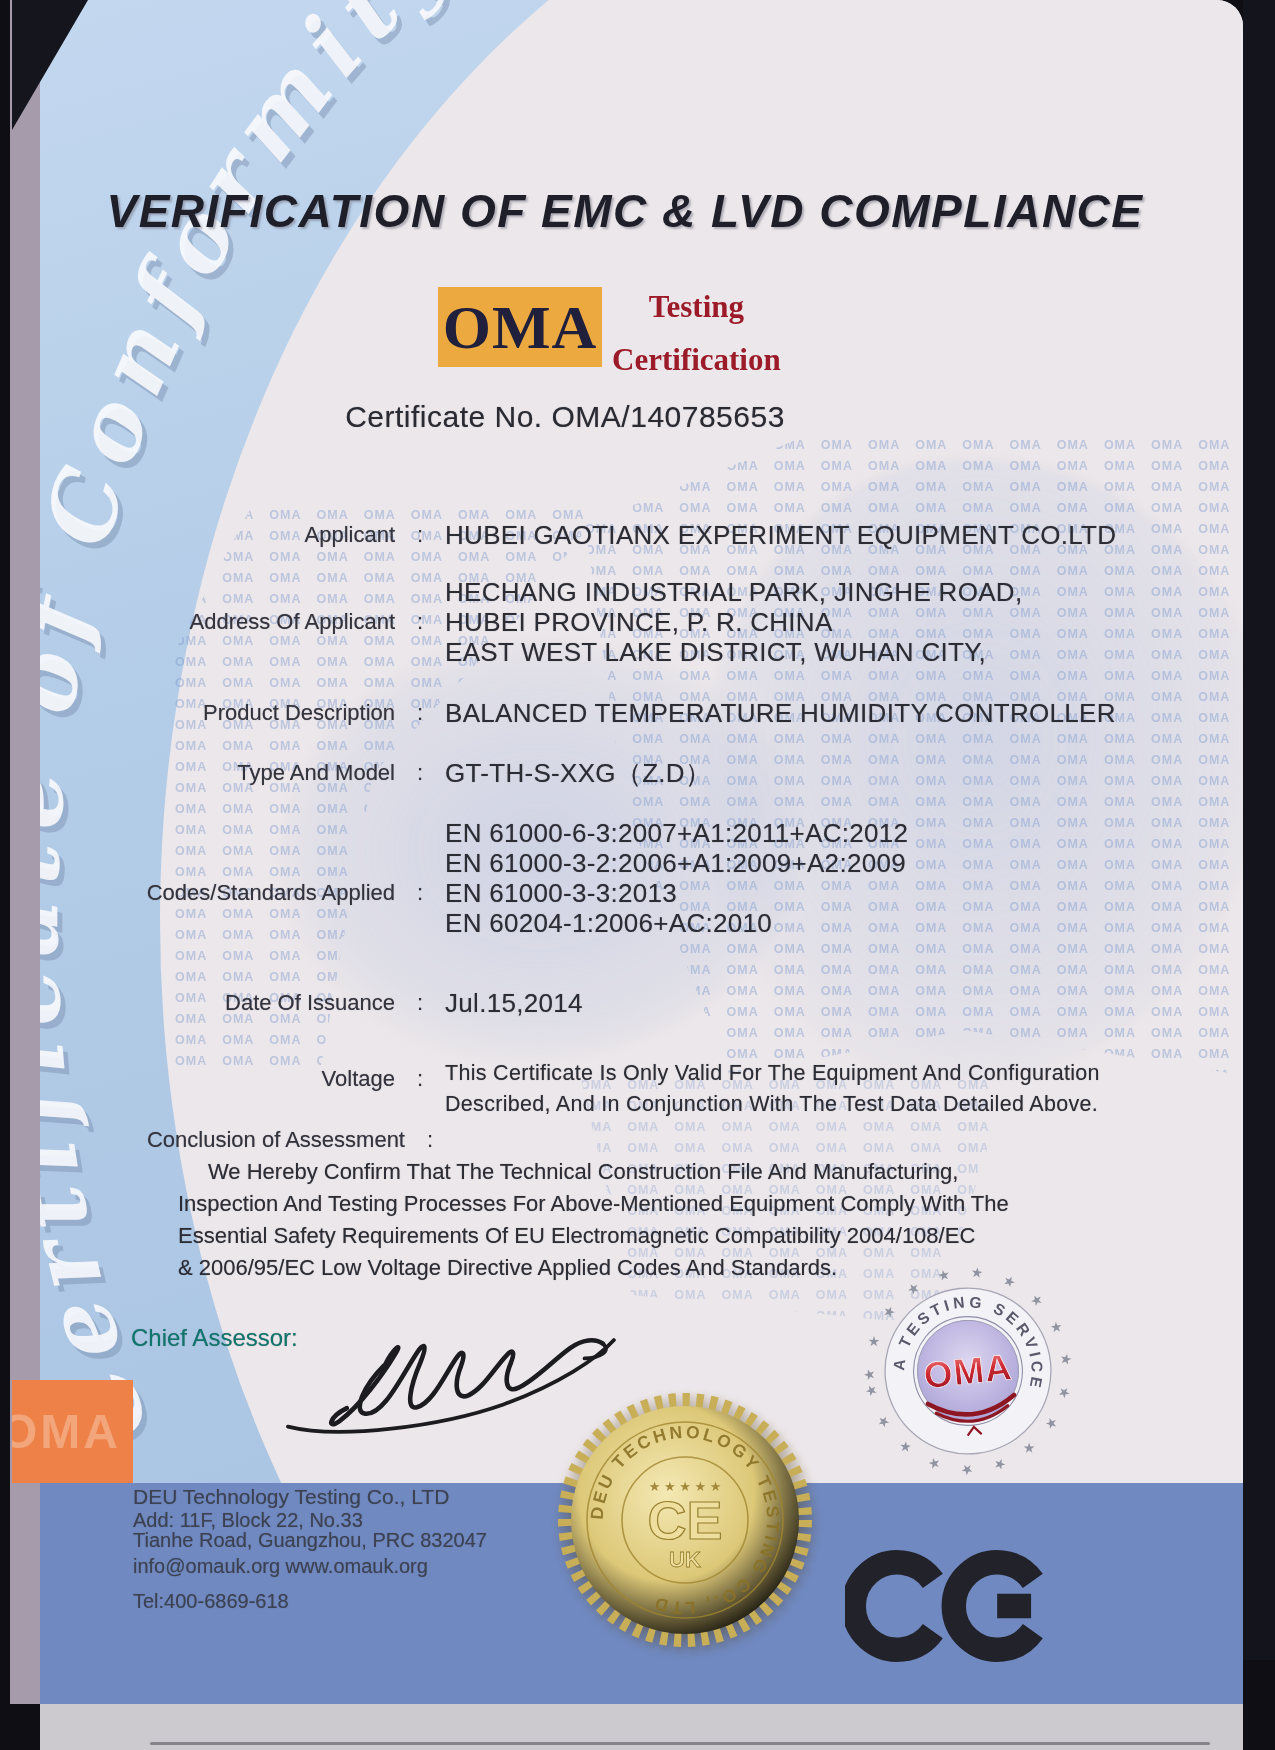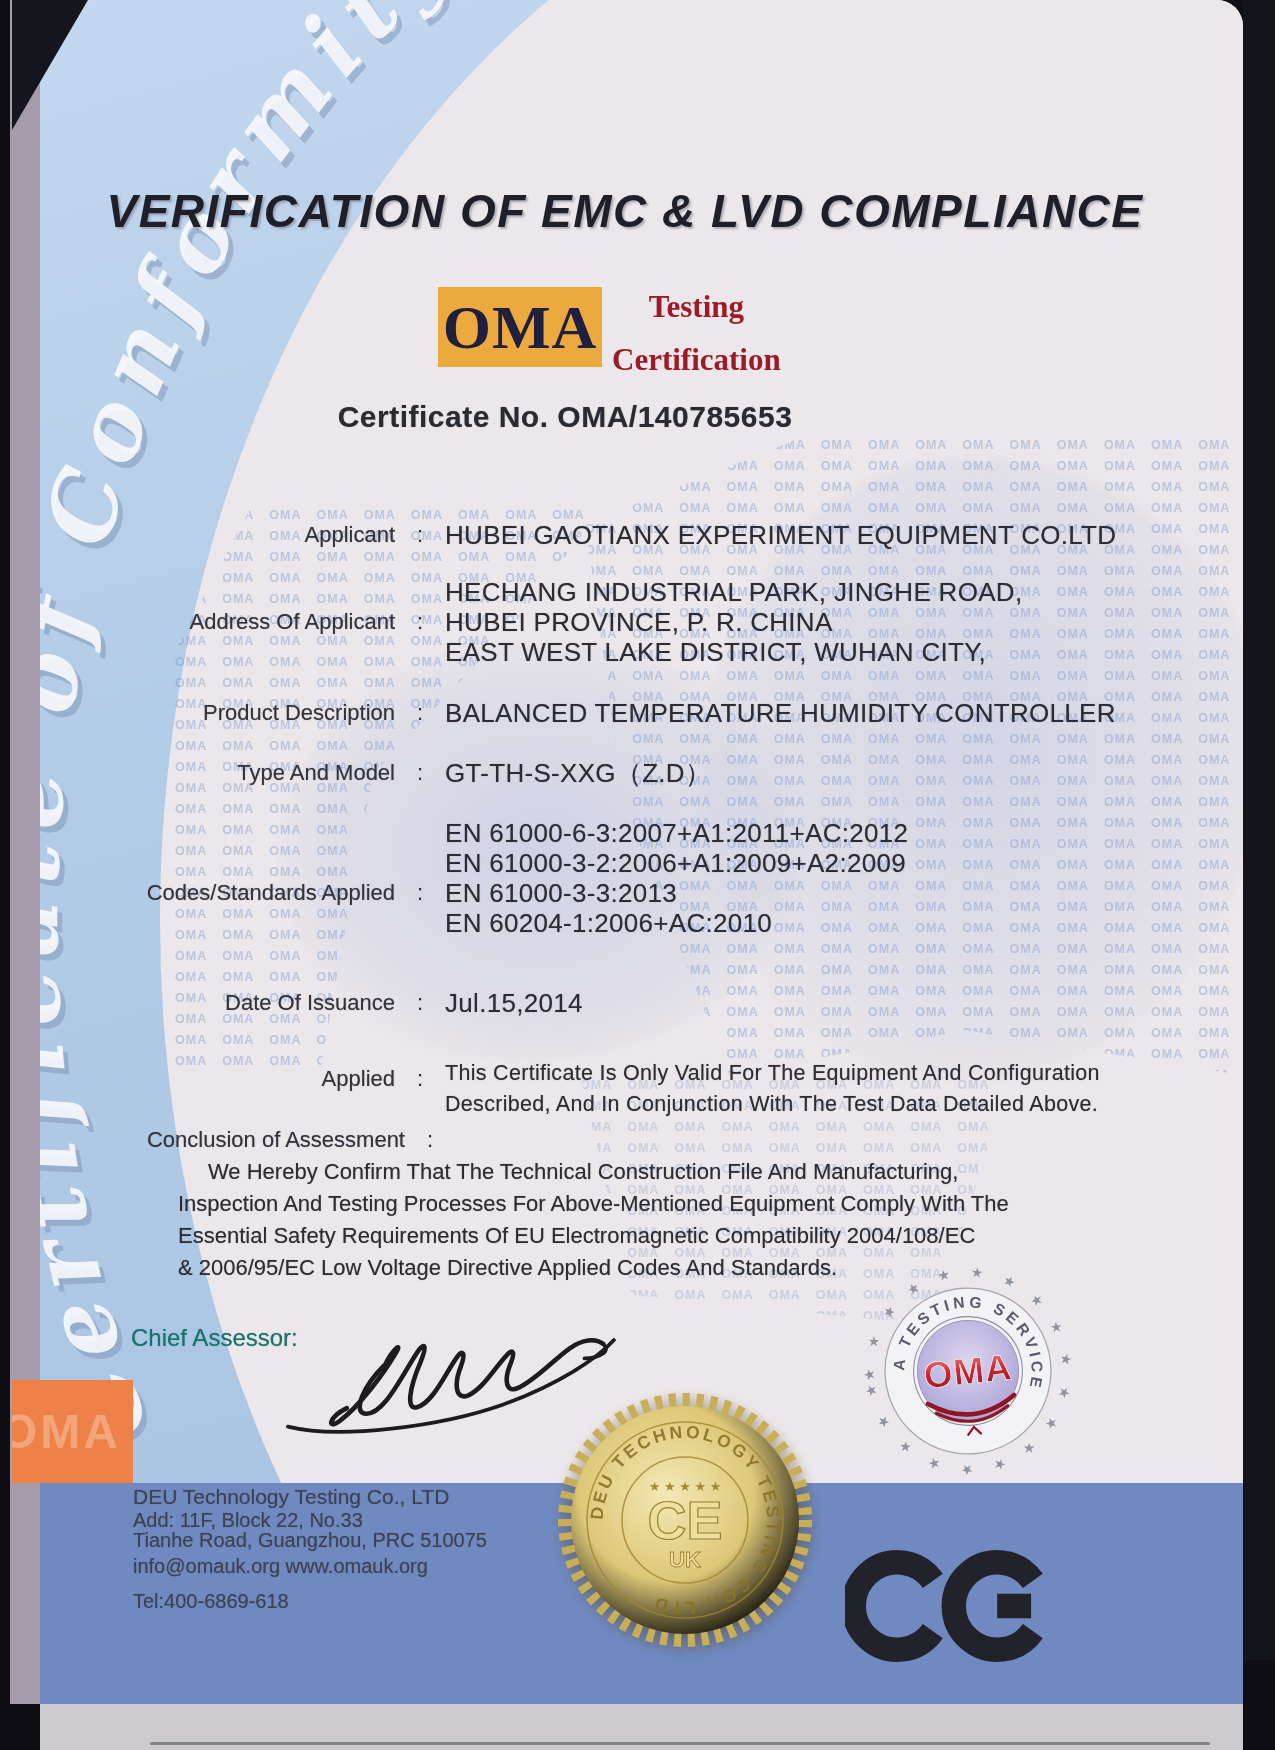--- a/index.html
+++ b/index.html
@@ -32,21 +32,21 @@
         background:radial-gradient(ellipse at 50% 45%,rgba(140,166,215,.26) 0%,rgba(140,166,215,.10) 60%,transparent 78%);}
   .title{position:absolute;left:30px;top:184px;width:1110px;text-align:center;z-index:10;
         font-size:46px;font-weight:bold;font-style:italic;letter-spacing:1.5px;color:#1f1f29;
         text-shadow:2px 2px 2px rgba(120,120,135,.5);}
   .logo-box{position:absolute;left:398px;top:287px;width:164px;height:80px;background:#eba93f;
         z-index:10;display:flex;align-items:center;justify-content:center;}
   .logo-oma{font-family:"Liberation Serif",serif;font-weight:bold;font-size:62px;color:#20203c;letter-spacing:1px;}
   .logo-side{position:absolute;left:572px;top:280px;z-index:10;font-family:"Liberation Serif",serif;
         font-weight:bold;font-size:31px;color:#9c1b29;line-height:53px;white-space:nowrap;text-align:center;}
   .certno{position:absolute;left:140px;top:400px;width:770px;text-align:center;z-index:10;
-        font-size:30px;font-weight:bold;color:#2a2a33;letter-spacing:.5px;}
+        font-size:30px;font-weight:normal;color:#2a2a33;letter-spacing:.5px;}
   .rows{position:absolute;left:0;top:0;width:100%;z-index:10;}
   .row{position:absolute;left:55px;right:40px;display:flex;}
   .row .lbl{flex:0 0 300px;text-align:right;font-size:22px;line-height:30px;color:#33333d;}
   .row .colon{flex:0 0 50px;text-align:center;font-size:22px;line-height:30px;color:#33333d;}
   .row .val{flex:1;font-size:26px;line-height:30px;color:#2c2c35;letter-spacing:.3px;}
   .scan-soft{text-shadow:0 0 1px rgba(44,44,53,.45);}
   .conclusion{position:absolute;left:138px;top:1156px;width:890px;z-index:10;
         font-size:22px;line-height:32px;color:#2c2c35;}
   .conclusion .ind{text-indent:30px;}
   .chief{position:absolute;left:91px;top:1324px;z-index:10;font-size:24px;color:#0f766e;}
@@ -163,21 +163,21 @@
 
       <div class="row" style="top:988px">
         <div class="lbl">Date Of Issuance</div>
         <div class="colon">:</div>
         <div class="val">
             <div>Jul.15,2014</div>
           </div>
       </div>
 
       <div class="row" style="top:1058px">
-        <div class="lbl" style="padding-top:6px">Applied</div>
+        <div class="lbl" style="padding-top:6px">Voltage</div>
         <div class="colon" style="padding-top:6px">:</div>
         <div class="val" style="font-size:21.5px;line-height:31px">
           <div>This Certificate Is Only Valid For The Equipment And Configuration</div>
           <div>Described, And In Conjunction With The Test Data Detailed Above.</div>
         </div>
       </div>
 
       <div class="row" style="top:1125px">
         <div class="lbl" style="flex-basis:310px">Conclusion of Assessment</div>
         <div class="colon">:</div>
@@ -203,21 +203,21 @@
       </g>
     </svg>
 
     <div class="band"></div>
     <div class="bottom-strip"></div>
     <div class="bottom-line"></div>
 
     <div class="footer-text">
       <div class="ft-co">DEU Technology Testing Co., LTD</div>
       <div class="ft-a1">Add: 11F, Block 22, No.33</div>
-      <div class="ft-a2">Tianhe Road, Guangzhou, PRC 510075</div>
+      <div class="ft-a2">Tianhe Road, Guangzhou, PRC 832047</div>
       <div class="ft-in">info@omauk.org  www.omauk.org</div>
       <div class="ft-te">Tel:400-6869-618</div>
     </div>
 
     <svg class="gold-seal" width="266" height="266" viewBox="0 0 266 266">
       <defs>
         <radialGradient id="goldG" cx="42%" cy="38%" r="70%">
           <stop offset="0%" stop-color="#f4e9b4"></stop>
           <stop offset="55%" stop-color="#ddc878"></stop>
           <stop offset="100%" stop-color="#b59а42" stop-opacity="1"></stop>

